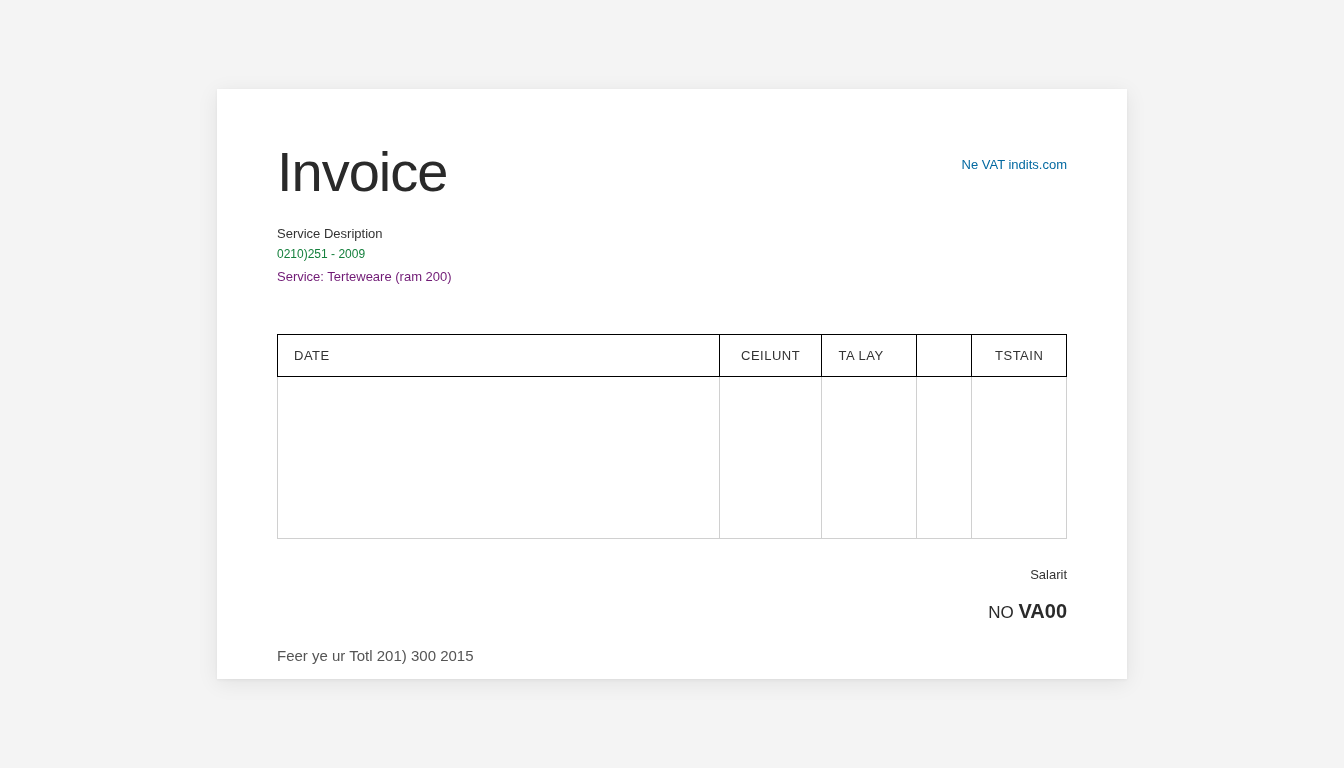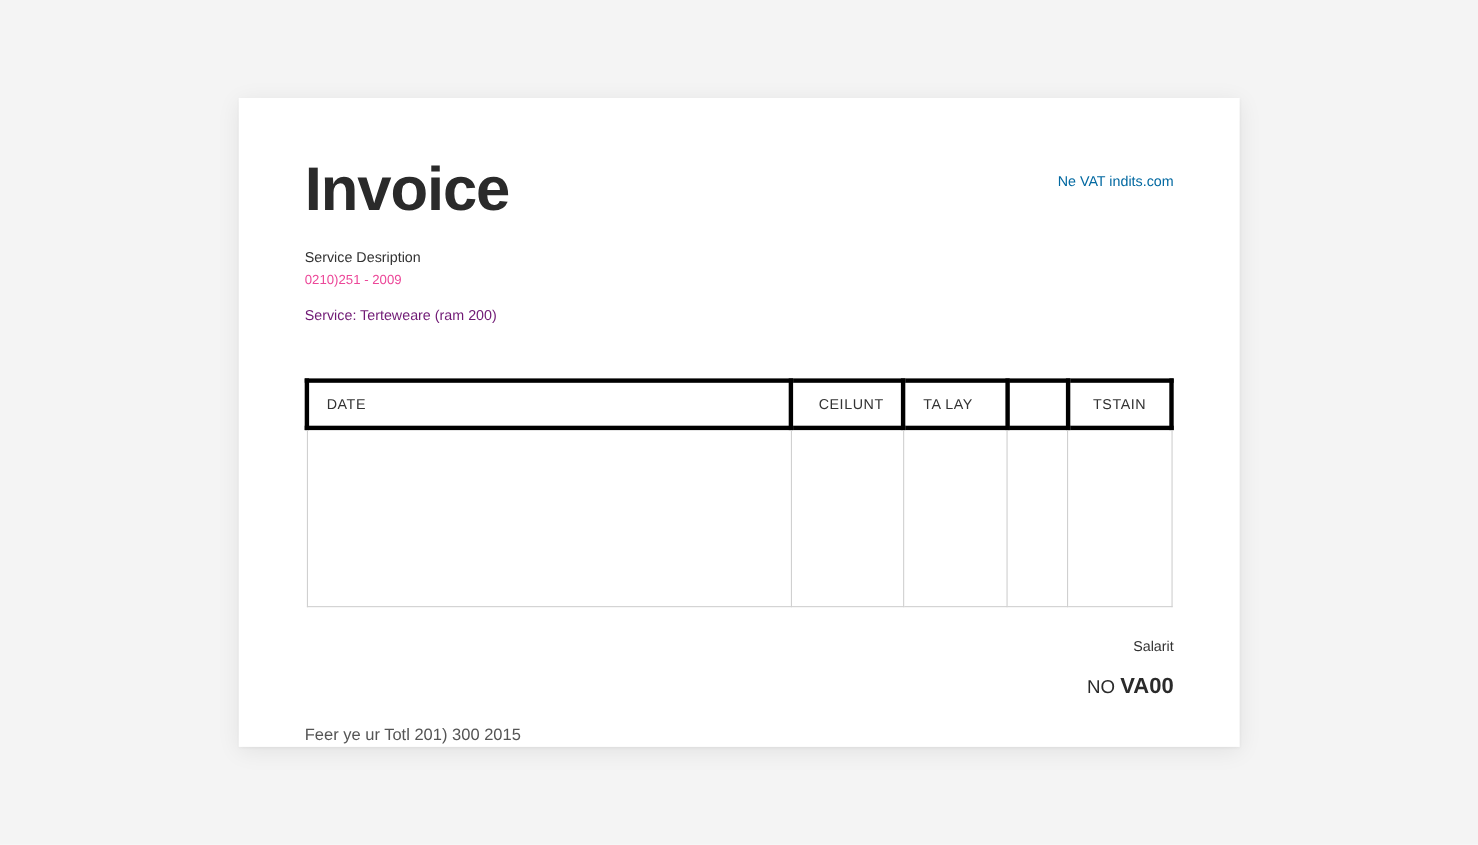--- a/index.html
+++ b/index.html
@@ -24,67 +24,67 @@
       padding: 50px 60px 40px 60px;
       position: relative;
     }
     .header-row {
       display: flex;
       justify-content: space-between;
       align-items: flex-start;
     }
     .invoice-title {
       font-size: 56px;
-      font-weight: 700;
+      font-weight: 400;
       color: #2a2a2a;
       letter-spacing: -1px;
     }
     .top-right-note {
       font-size: 13px;
       color: #0369a1;
       margin-top: 18px;
       font-weight: 500;
     }
     .meta-block {
       margin-top: 22px;
     }
     .meta-line1 {
       font-size: 13px;
       color: #333;
       margin-bottom: 6px;
     }
     .meta-line2 {
       font-size: 12px;
-      color: #ec4899;
-      margin-bottom: 18px;
+      color: #15803d;
+      margin-bottom: 8px;
     }
     .meta-line3 {
       font-size: 13px;
       color: #701a75;
       font-weight: 400;
     }
     .invoice-table {
       width: 100%;
       border-collapse: collapse;
       margin-top: 50px;
       table-layout: fixed;
     }
     .invoice-table th {
-      border: 4px solid #000000;
+      border: 1px solid #000000;
       padding: 12px 16px;
       font-size: 13px;
       font-weight: 500;
       color: #333;
       text-align: left;
       letter-spacing: 0.5px;
       height: 42px;
       margin-top: 18px;
     }
     .invoice-table th.col-date { width: 56%; }
-    .invoice-table th.col-b { width: 13%; text-align: right; padding-left: 16px; }
+    .invoice-table th.col-b { width: 13%; text-align: center; padding-left: 16px; }
     .invoice-table th.col-c { width: 12%; text-align: left; }
     .invoice-table th.col-d { width: 7%; }
     .invoice-table th.col-e { width: 12%; text-align: center; }
     .invoice-table td {
       border: 1px solid #d0d0d0;
       height: 162px;
       vertical-align: top;
     }
     .totals {
       text-align: right;

